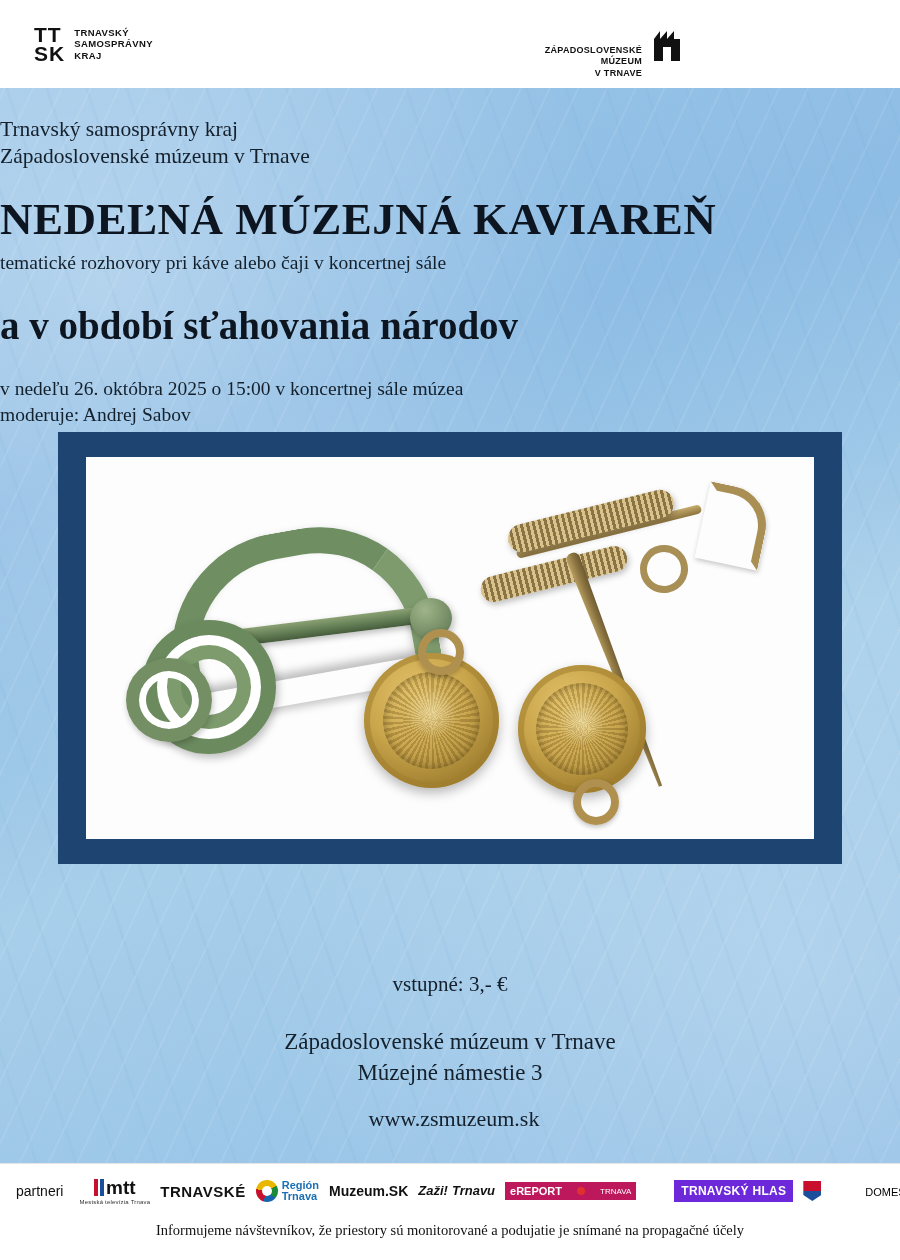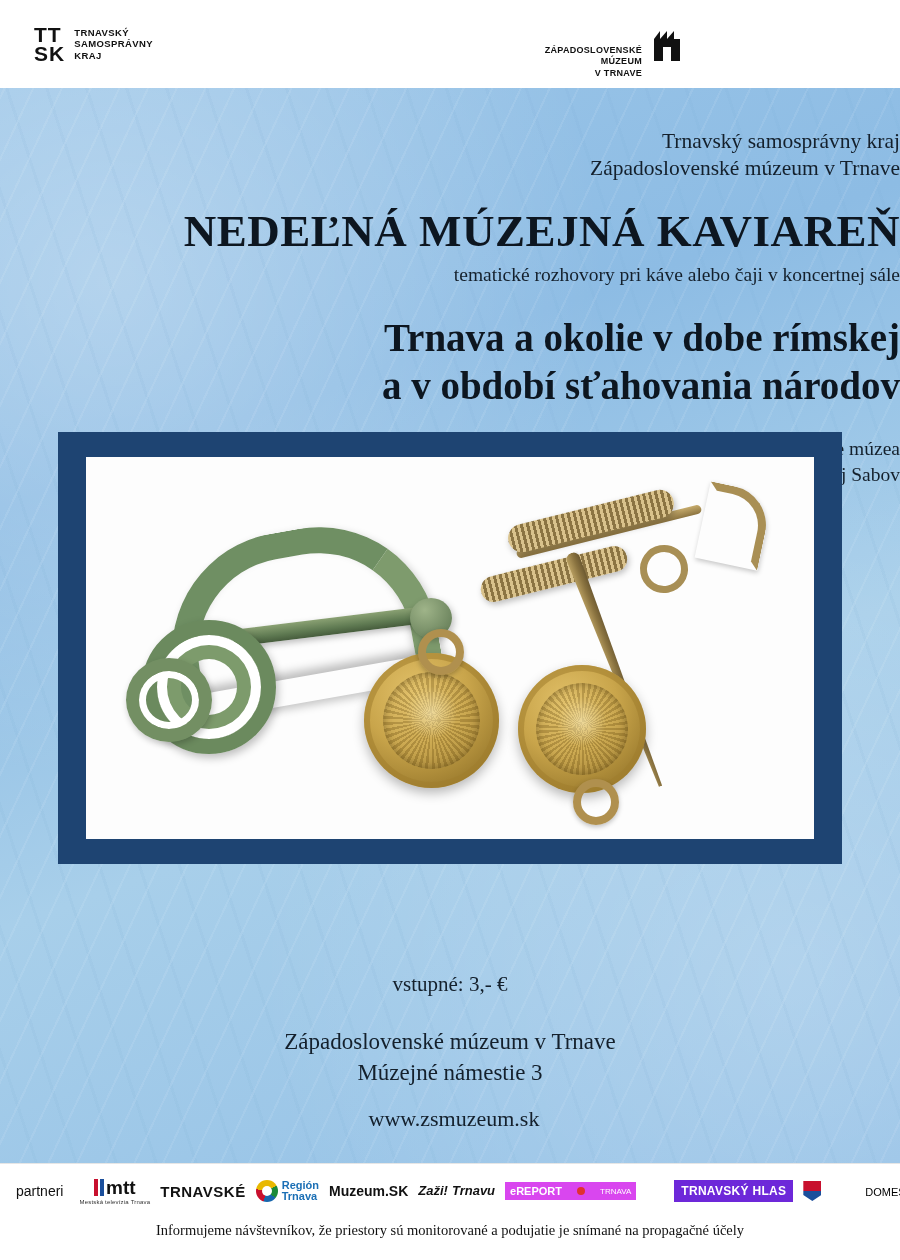--- a/index.html
+++ b/index.html
@@ -97,23 +97,22 @@
     width: 120%; height: 120%;
     background:
       repeating-linear-gradient(115deg, rgba(255,255,255,0.10) 0px, rgba(255,255,255,0.10) 2px, rgba(255,255,255,0) 2px, rgba(255,255,255,0) 26px),
       repeating-linear-gradient(72deg, rgba(120,170,210,0.10) 0px, rgba(120,170,210,0.10) 3px, rgba(255,255,255,0) 3px, rgba(255,255,255,0) 38px);
     opacity: 0.85;
     pointer-events: none;
   }
   .content {
     position: relative;
     z-index: 2;
-    text-align: right;
+    text-align: left;
     color: #101820;
-    margin-top: 12px;
   }
 
   .org-lines {
     padding-top: 28px;
     font-size: 21.5px;
     line-height: 27px;
     color: #14202c;
   }
   .main-title {
     margin-top: 24px;
@@ -390,21 +389,21 @@
   .region-mark::after {
     content: ""; position: absolute; left: 6px; top: 6px;
     width: 10px; height: 10px; border-radius: 50%; background: #fff;
   }
   .region-txt { font-size: 11px; font-weight: bold; color: #1b6fb5; line-height: 11px; text-align: left; }
   .muzeumsk { font-size: 14px; font-weight: bold; color: #111; }
   .zazi {
     font-size: 13px; font-weight: bold; font-style: italic; color: #111; line-height: 12px; text-align: center;
   }
   .ereport {
-    display: flex; align-items: center; background: #d946ef; color: #fff;
+    display: flex; align-items: center; background: #be185d; color: #fff;
     font-size: 11px; font-weight: bold; padding: 3px 5px; gap: 15px;
   }
   .ereport .dot { width: 8px; height: 8px; background: #e03131; border-radius: 50%; display: inline-block; }
   .ereport .sub { font-size: 8px; font-weight: normal; }
   .hlas {
     background: #6d28d9; color: #fff; font-size: 12px; font-weight: bold;
     padding: 4px 7px; letter-spacing: 0.3px; margin-left: 28px;
   }
   .domesta { display: flex; align-items: center; gap: 4px; }
   .domesta-mark {
@@ -463,21 +462,20 @@
     <div class="content">
       <div class="org-lines">
         <div>Trnavský samosprávny kraj</div>
         <div>Západoslovenské múzeum v Trnave</div>
       </div>
 
       <div class="main-title">NEDEĽNÁ MÚZEJNÁ KAVIAREŇ</div>
       <div class="subtitle-small">tematické rozhovory pri káve alebo čaji v koncertnej sále</div>
 
       <div class="topic">
-        <div>Trnava a okolie v dobe rímskej</div>
         <div>a v období sťahovania národov</div>
       </div>
 
       <div class="when">
         <div>v nedeľu 26. októbra 2025 o 15:00 v koncertnej sále múzea</div>
         <div>moderuje: Andrej Sabov</div>
       </div>
     </div>
 
     <div class="price">vstupné: 3,- €</div>

